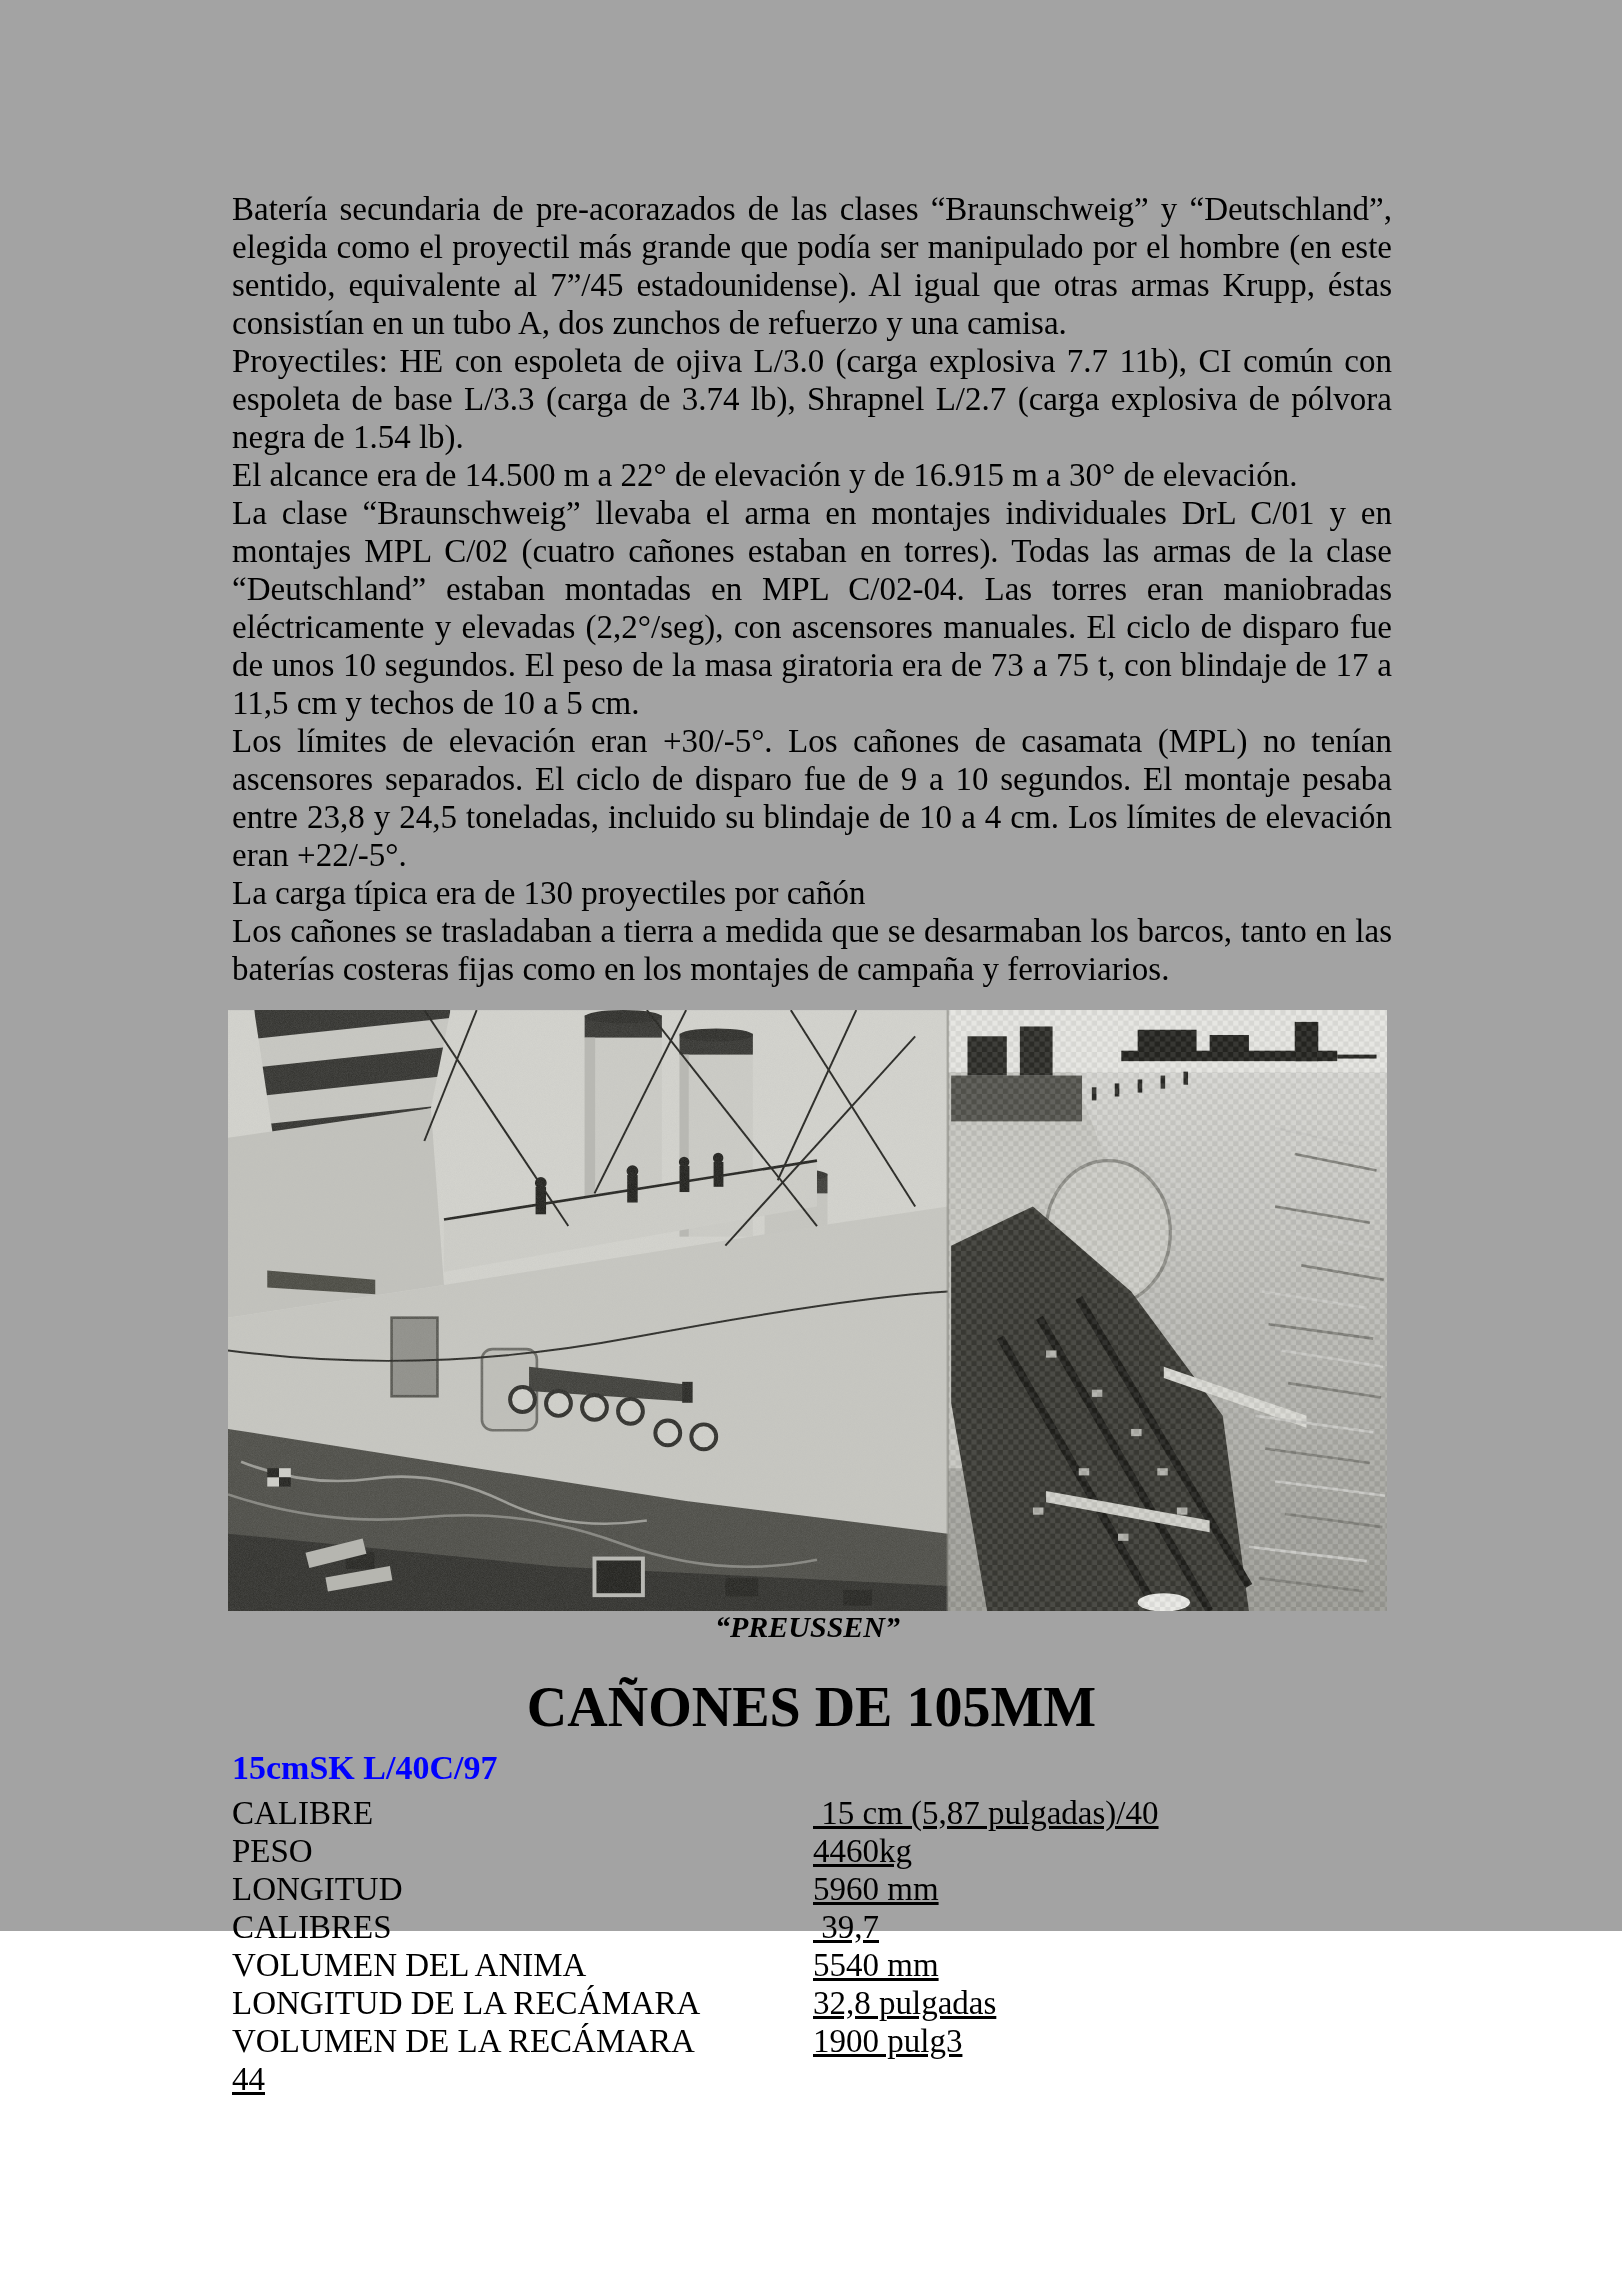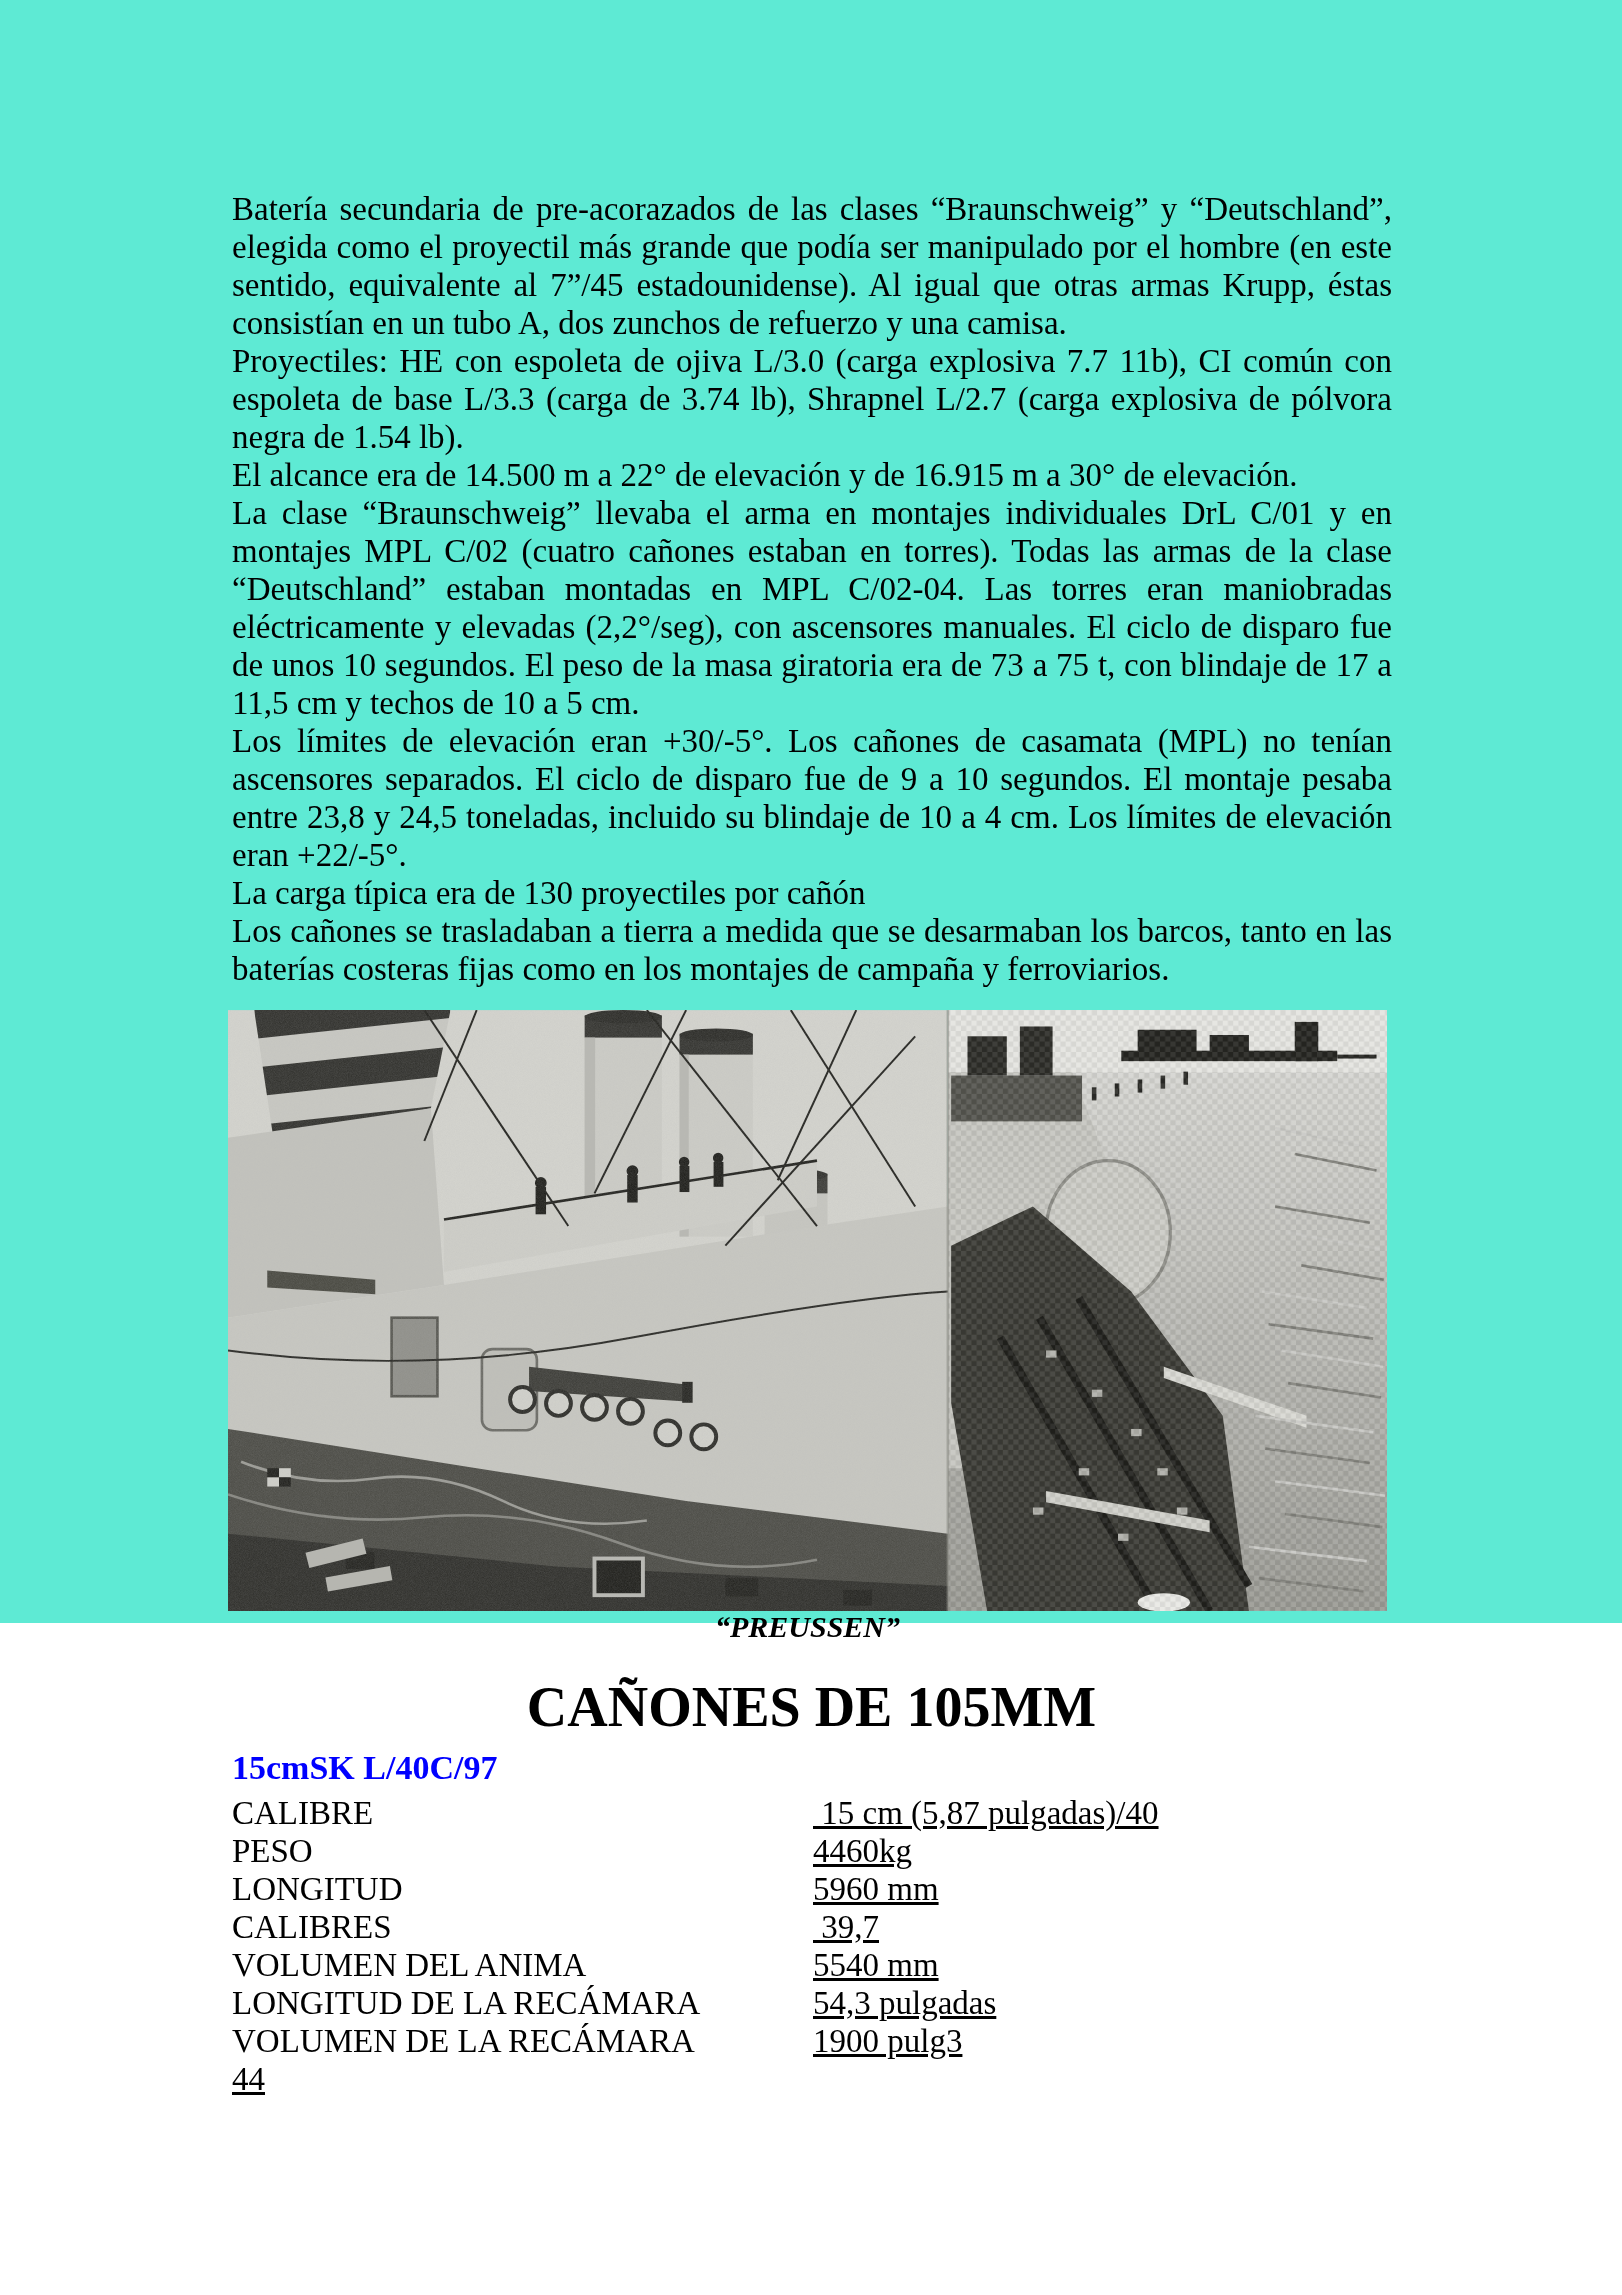--- a/index.html
+++ b/index.html
@@ -1,18 +1,18 @@
 <!DOCTYPE html>
 <html style="font-size:10.5px"><head>
 <meta charset="utf-8">
 <style>
   html, body { margin:0; padding:0; background:#ffffff; }
   body { width:1623px; height:2295px; overflow:hidden;
          font-family:"Liberation Serif","DejaVu Serif",serif; color:#000; }
-  .page { position:relative; width:1623px; height:1623px; background:#5eead4; }
+  .page { position:relative; width:1623px; height:1931px; background:#a3a3a3; }
 
   .body-text { position:absolute; top:190px; left:232px; width:1160px; }
   .body-text p { margin:0; font-size:33px; line-height:38px; text-align:justify; }
 
   .photo-figure { position:absolute; top:1010px; left:228px; width:1159px; height:601px; margin:0; }
   .photo-figure svg { display:block; }
 
   .photo-caption { position:absolute; top:1608px; left:228px; width:1159px;
                    text-align:center; font-weight:bold; font-style:italic;
                    font-size:30px; line-height:37px; }
@@ -275,21 +275,21 @@
     <div class="spec-row">
       <span class="spec-label">CALIBRES</span>
       <span class="spec-value"> 39,7</span>
     </div>
     <div class="spec-row">
       <span class="spec-label">VOLUMEN DEL ANIMA</span>
       <span class="spec-value">5540 mm</span>
     </div>
     <div class="spec-row">
       <span class="spec-label">LONGITUD DE LA RECÁMARA</span>
-      <span class="spec-value">54,3 pulgadas</span>
+      <span class="spec-value">32,8 pulgadas</span>
     </div>
     <div class="spec-row">
       <span class="spec-label">VOLUMEN DE LA RECÁMARA</span>
       <span class="spec-value">1900 pulg3</span>
     </div>
     <div class="spec-row">
       <span class="spec-value">44</span>
     </div>
   </div>
 

